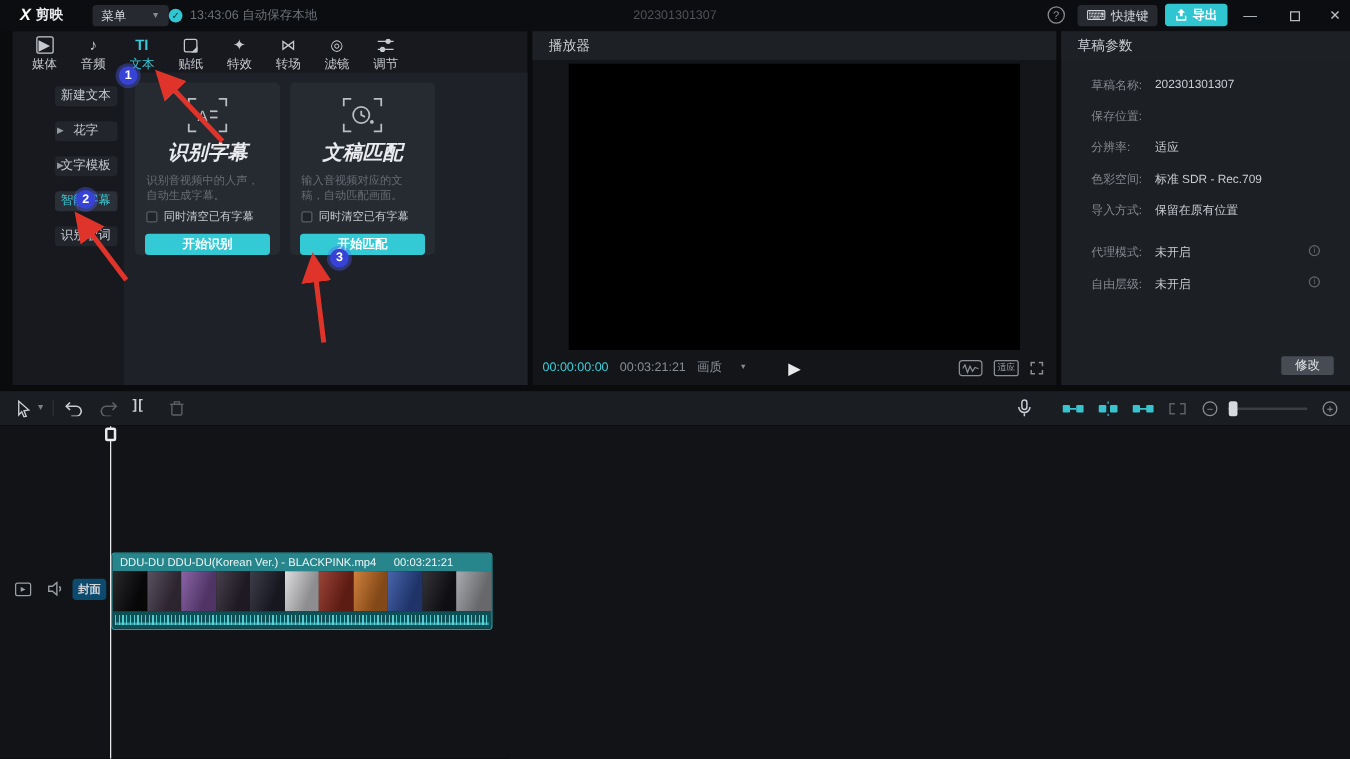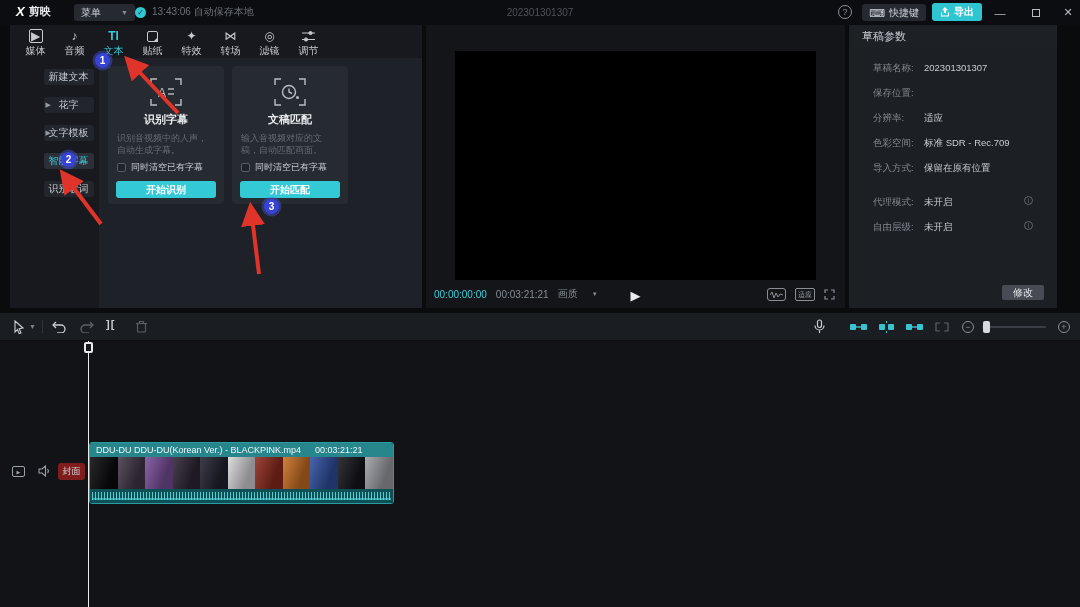--- a/index.html
+++ b/index.html
@@ -51,21 +51,21 @@
   .side-btn { position:relative; width:50px; margin:0 auto 12px auto; height:16px; background:#22252b;
               border-radius:3px; color:#c7cbd1; font-size:10px; text-align:center; line-height:16px; }
   .side-btn .side-arrow { position:absolute; left:2px; top:0; font-size:7px; color:#969ba2; }
   .side-btn.active { color:#3ac8d4; background:#2b3038; }
   .left-content { flex:1; background:#1e2127; position:relative; }
 
   .card { position:absolute; top:8px; width:116px; height:138px; background:#262a31; border-radius:4px;
           display:flex; flex-direction:column; align-items:center; }
   .card-1 { left:9px; } .card-2 { left:133px; }
   .card-icon { margin-top:10px; }
-  .card-title { margin-top:4px; font-size:11px; font-weight:bold; color:#e9ebee; }
+  .card-title { margin-top:4px; font-size:16px; font-weight:bold; color:#e9ebee;font-style:italic; }
   .card-desc { margin-top:5px; width:98px; font-size:9px; line-height:12px; color:#666c74; }
   .card-check { margin-top:5px; width:98px; display:flex; align-items:center; gap:5px;
                 font-size:9px; color:#c6cad0; }
   .checkbox { width:9px; height:9px; border:1px solid #565c64; border-radius:2px; background:#20242a; }
   .card-btn { margin-top:7px; width:100px; height:17px; background:#33c9d5; border-radius:3px;
               color:#fdffff; font-size:10px; font-weight:bold; text-align:center; line-height:17px; }
 
   
   .player-panel { position:absolute; left:426px; top:25px; width:419px; height:283px; background:#141519; }
   .panel-header { height:23px; background:#1d2025; display:flex; align-items:center; padding-left:13px;
@@ -76,21 +76,21 @@
   .quality { color:#878d94; display:flex; align-items:center; gap:14px; }
   .small-caret { font-size:6px; color:#878d94; }
   .play-btn { position:absolute; left:50%; transform:translateX(-50%); bottom:5px; color:#e8eaec; font-size:13px; }
   .pc-right { position:absolute; right:10px; bottom:7px; display:flex; align-items:center; gap:9px; }
   .wave-btn { width:19px; height:13px; border:1px solid #8a8f96; border-radius:3px;
               display:flex; align-items:center; justify-content:center; }
   .fit-btn { min-width:20px; height:13px; border:1px solid #8a8f96; border-radius:2px; color:#9aa0a7;
              font-size:7px; text-align:center; line-height:11px; padding:0 2px; }
 
   
-  .params-panel { position:absolute; left:849px; top:25px; width:208px; height:283px; background:#1c1f24; }
+  .params-panel { position:absolute; left:849px; top:25px; width:231px; height:283px; background:#1c1f24; }
   .param-rows { padding-top:14px; }
   .param-row { display:flex; align-items:flex-start; padding:0 24px; margin-bottom:12px; font-size:9.5px; }
   .param-row.gap { margin-top:21px; }
   .p-label { width:51px; color:#84898f; flex:none; }
   .p-value { color:#c9ccd2; flex:1; }
   .info-icon { width:9px; height:9px; border:1px solid #61666d; border-radius:50%; color:#61666d;
                font-size:7px; line-height:8px; text-align:center; flex:none; margin-left:4px; }
   .modify-btn { position:absolute; right:13px; bottom:8px; width:42px; height:15px; background:#474c54;
                 border-radius:2px; color:#e6e8eb; font-size:10px; text-align:center; line-height:15px; }
 
@@ -109,22 +109,22 @@
 
   .tl-ruler { position:absolute; left:0; top:28px; width:1080px; height:13px; }
   .ruler-label { position:absolute; top:2px; font-size:9px; color:#5d626a; }
   .ruler-ticks { position:absolute; left:90px; right:20px; bottom:1px; height:2px;
                  background:repeating-linear-gradient(to right,#2c3036 0 2px,transparent 2px 18px); }
 
   .track-head-icon { position:absolute; color:#9aa0a7; }
   .video-track-icon { left:12px; top:153px; width:13px; height:11px; border:1px solid #9aa0a7; border-radius:2px;
                       font-size:5px; display:flex; align-items:center; justify-content:center; }
   .spk-icon { left:38px; top:152px; }
-  .cover-btn { position:absolute; left:58px; top:150px; width:27px; height:17px; background:#7f1d1d;
-               border-radius:3px; color:#d4d7dc; font-size:9px; text-align:center; line-height:17px; }
+  .cover-btn { position:absolute; left:58px; top:150px; width:27px; height:17px; background:#0c4a6e;
+               border-radius:3px; color:#d4d7dc; font-size:9px; text-align:center; line-height:17px;font-weight:bold; }
 
   .clip { position:absolute; left:90px; top:130px; width:303px; height:60px; border-radius:2px;
           overflow:hidden; outline:1px solid #2a9ba1; }
   .clip-header { height:14px; background:#27868c; display:flex; align-items:center; gap:14px; padding-left:6px;
                  font-size:9px; color:#eef7f7; white-space:nowrap; }
   .filmstrip { display:flex; height:32px; }
   .thumb { flex:1; background-image:linear-gradient(110deg, rgba(255,255,255,.12), rgba(0,0,0,.35) 70%); }
   .clip-wave { position:relative; height:14px; background:#0d5157; }
   .wave-bars { position:absolute; left:2px; right:2px; top:3px; height:8px;
                background:repeating-linear-gradient(90deg, rgba(96,224,230,.85) 0 1px, transparent 1px 3px); }
@@ -288,20 +288,23 @@
             <span class="checkbox"></span>
             <span>同时清空已有字幕</span>
           </div>
           <div class="card-btn">开始匹配</div>
         </div>
       </div>
     </div>
   </div>
 
   <div class="player-panel">
+    <div class="panel-header">
+      <span>播放器</span>
+    </div>
     <div class="video"></div>
     <div class="pc-left">
       <span class="cur-time">00:00:00:00</span>
       <span class="total-time">00:03:21:21</span>
       <span class="quality">
         <span>画质</span>
         <span class="small-caret">▼</span>
       </span>
     </div>
     <div class="play-btn">▶</div>

